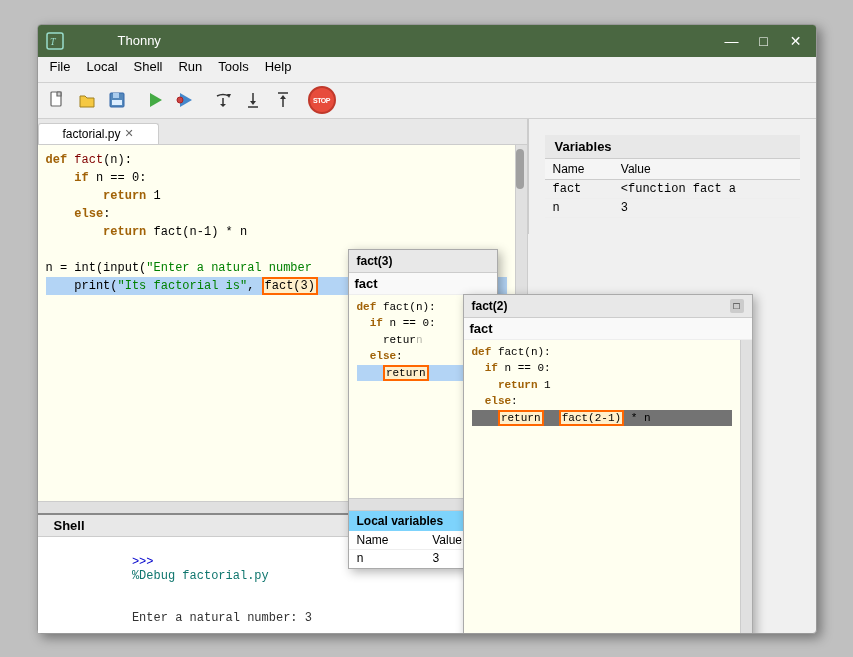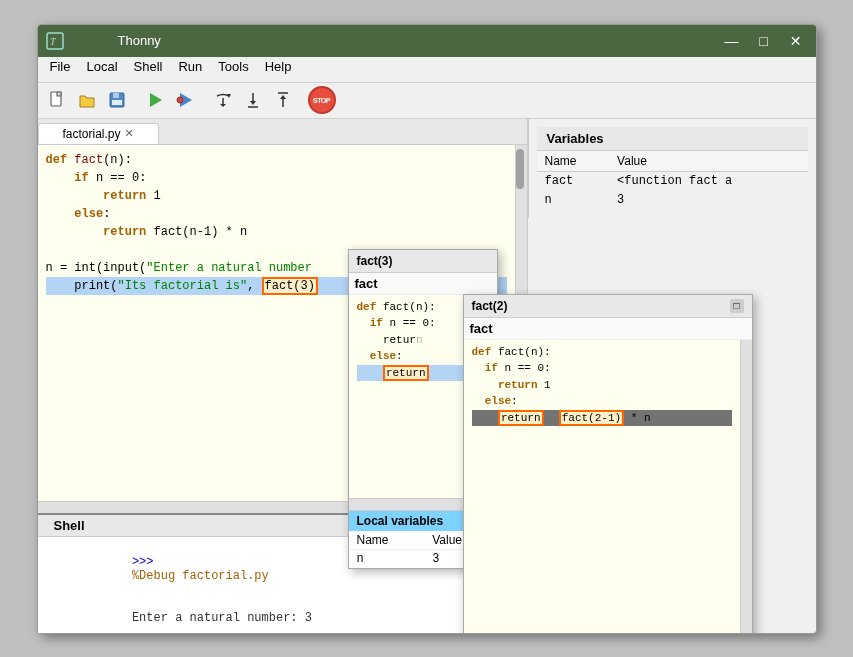--- a/index.html
+++ b/index.html
@@ -213,31 +213,31 @@
     }
     .shell-content {
       flex: 1;
       font-family: 'Courier New', monospace;
       font-size: 12px;
       padding: 4px 8px;
       color: #333;
       overflow: auto;
     }
     .shell-prompt { color: #0000cc; }
-    .shell-debug { color: #a16207; }
+    .shell-debug { color: #0f766e; }
     .shell-output { color: #333; }
 
     
     .right-panel {
       flex: 1;
       display: flex;
       flex-direction: column;
     }
     .variables-container {
-      padding: 8px;
+      padding: 16px;
       border-left: 1px solid #ccc;
     }
     .panel-header {
       background: #e8e8e8;
       padding: 4px 10px;
       font-weight: bold;
       border-bottom: 1px solid #ccc;
       font-size: 13px;
     }
     .var-table {

